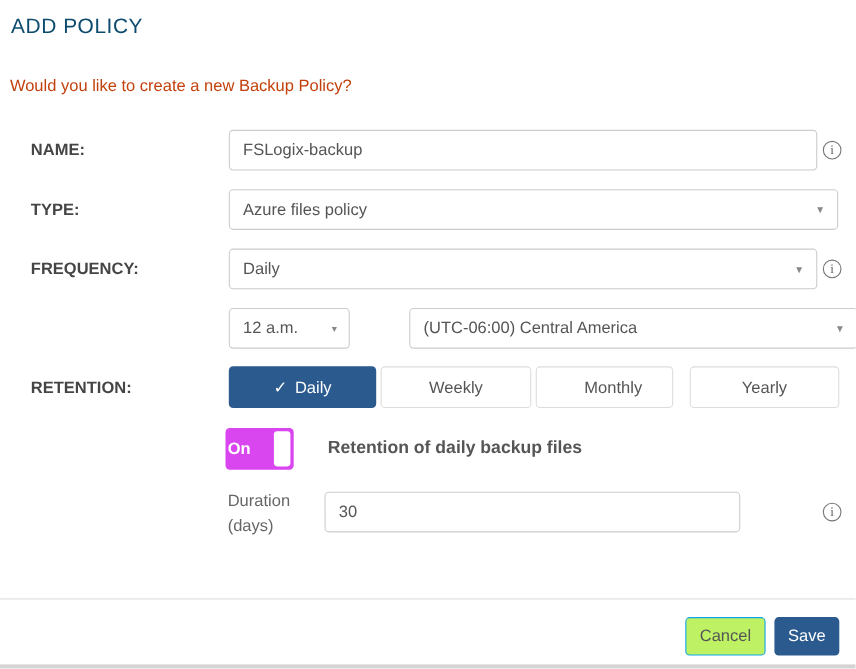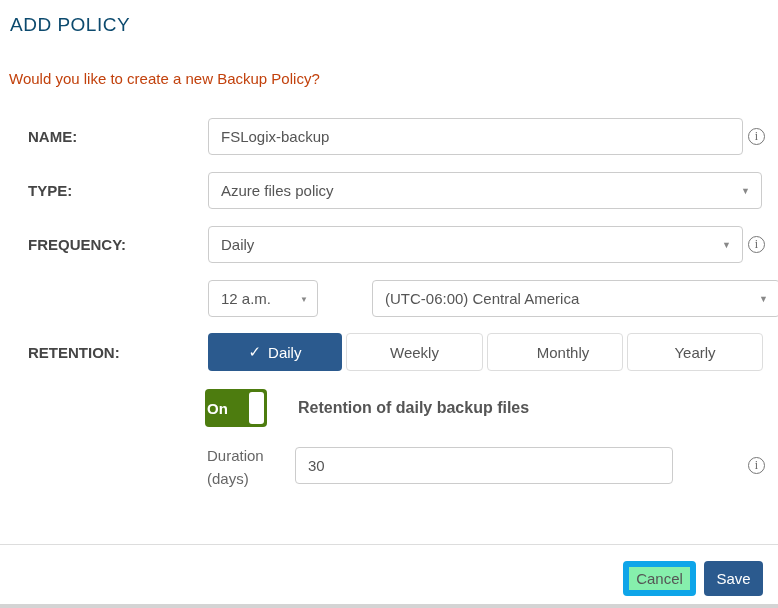--- a/index.html
+++ b/index.html
@@ -102,22 +102,22 @@
   .btn {
     position: absolute; top: 561px; height: 35px;
     border-radius: 4px;
     font-family: "Liberation Sans", sans-serif;
     font-size: 15px;
     display: flex; align-items: center; justify-content: center;
     cursor: pointer;
   }
   .btn-cancel {
     left: 623px; width: 73px;
-    background: #86efac;
-    border: 6px solid #0ea5e9;
+    background: #bef264;
+    border: 1px solid #0ea5e9;
     color: #555;
   }
   .btn-save {
     left: 704px; width: 59px;
     border: none;
     color: #ffffff;
   }
   .bottom-strip {
     position: absolute; left: 0; top: 604px;
     width: 778px; height: 4px;
@@ -160,28 +160,28 @@
   </div>
 
   <div class="field-label" style="top:344px;">RETENTION:</div>
   <div class="tab selected" style="left: 208px; width: 134px; background: rgb(43, 90, 142);">
     <span class="check">✓</span>
     <span>Daily</span>
   </div>
   <div class="tab" style="left:346px; width:137px;">
     <span>Weekly</span>
   </div>
-  <div class="tab" style="left:487px; width:136px;padding-left:16px;">
+  <div class="tab" style="left:487px; width:125px;padding-left:16px;">
     <span>Monthly</span>
   </div>
   <div class="tab" style="left:627px; width:136px;">
     <span>Yearly</span>
   </div>
 
-  <div class="toggle" style="background: #4d7c0f; gap: 17px;">
+  <div class="toggle" style="background: #d946ef; gap: 17px;">
     <span class="on-text">On</span>
     <span class="knob"></span>
   </div>
   <div class="toggle-label">Retention of daily backup files</div>
 
   <div class="duration-label">
     <div>Duration</div>
     <div>(days)</div>
   </div>
   <input class="textbox" style="left: 295px; top: 447px; width: 378px;" type="text" value="30">

